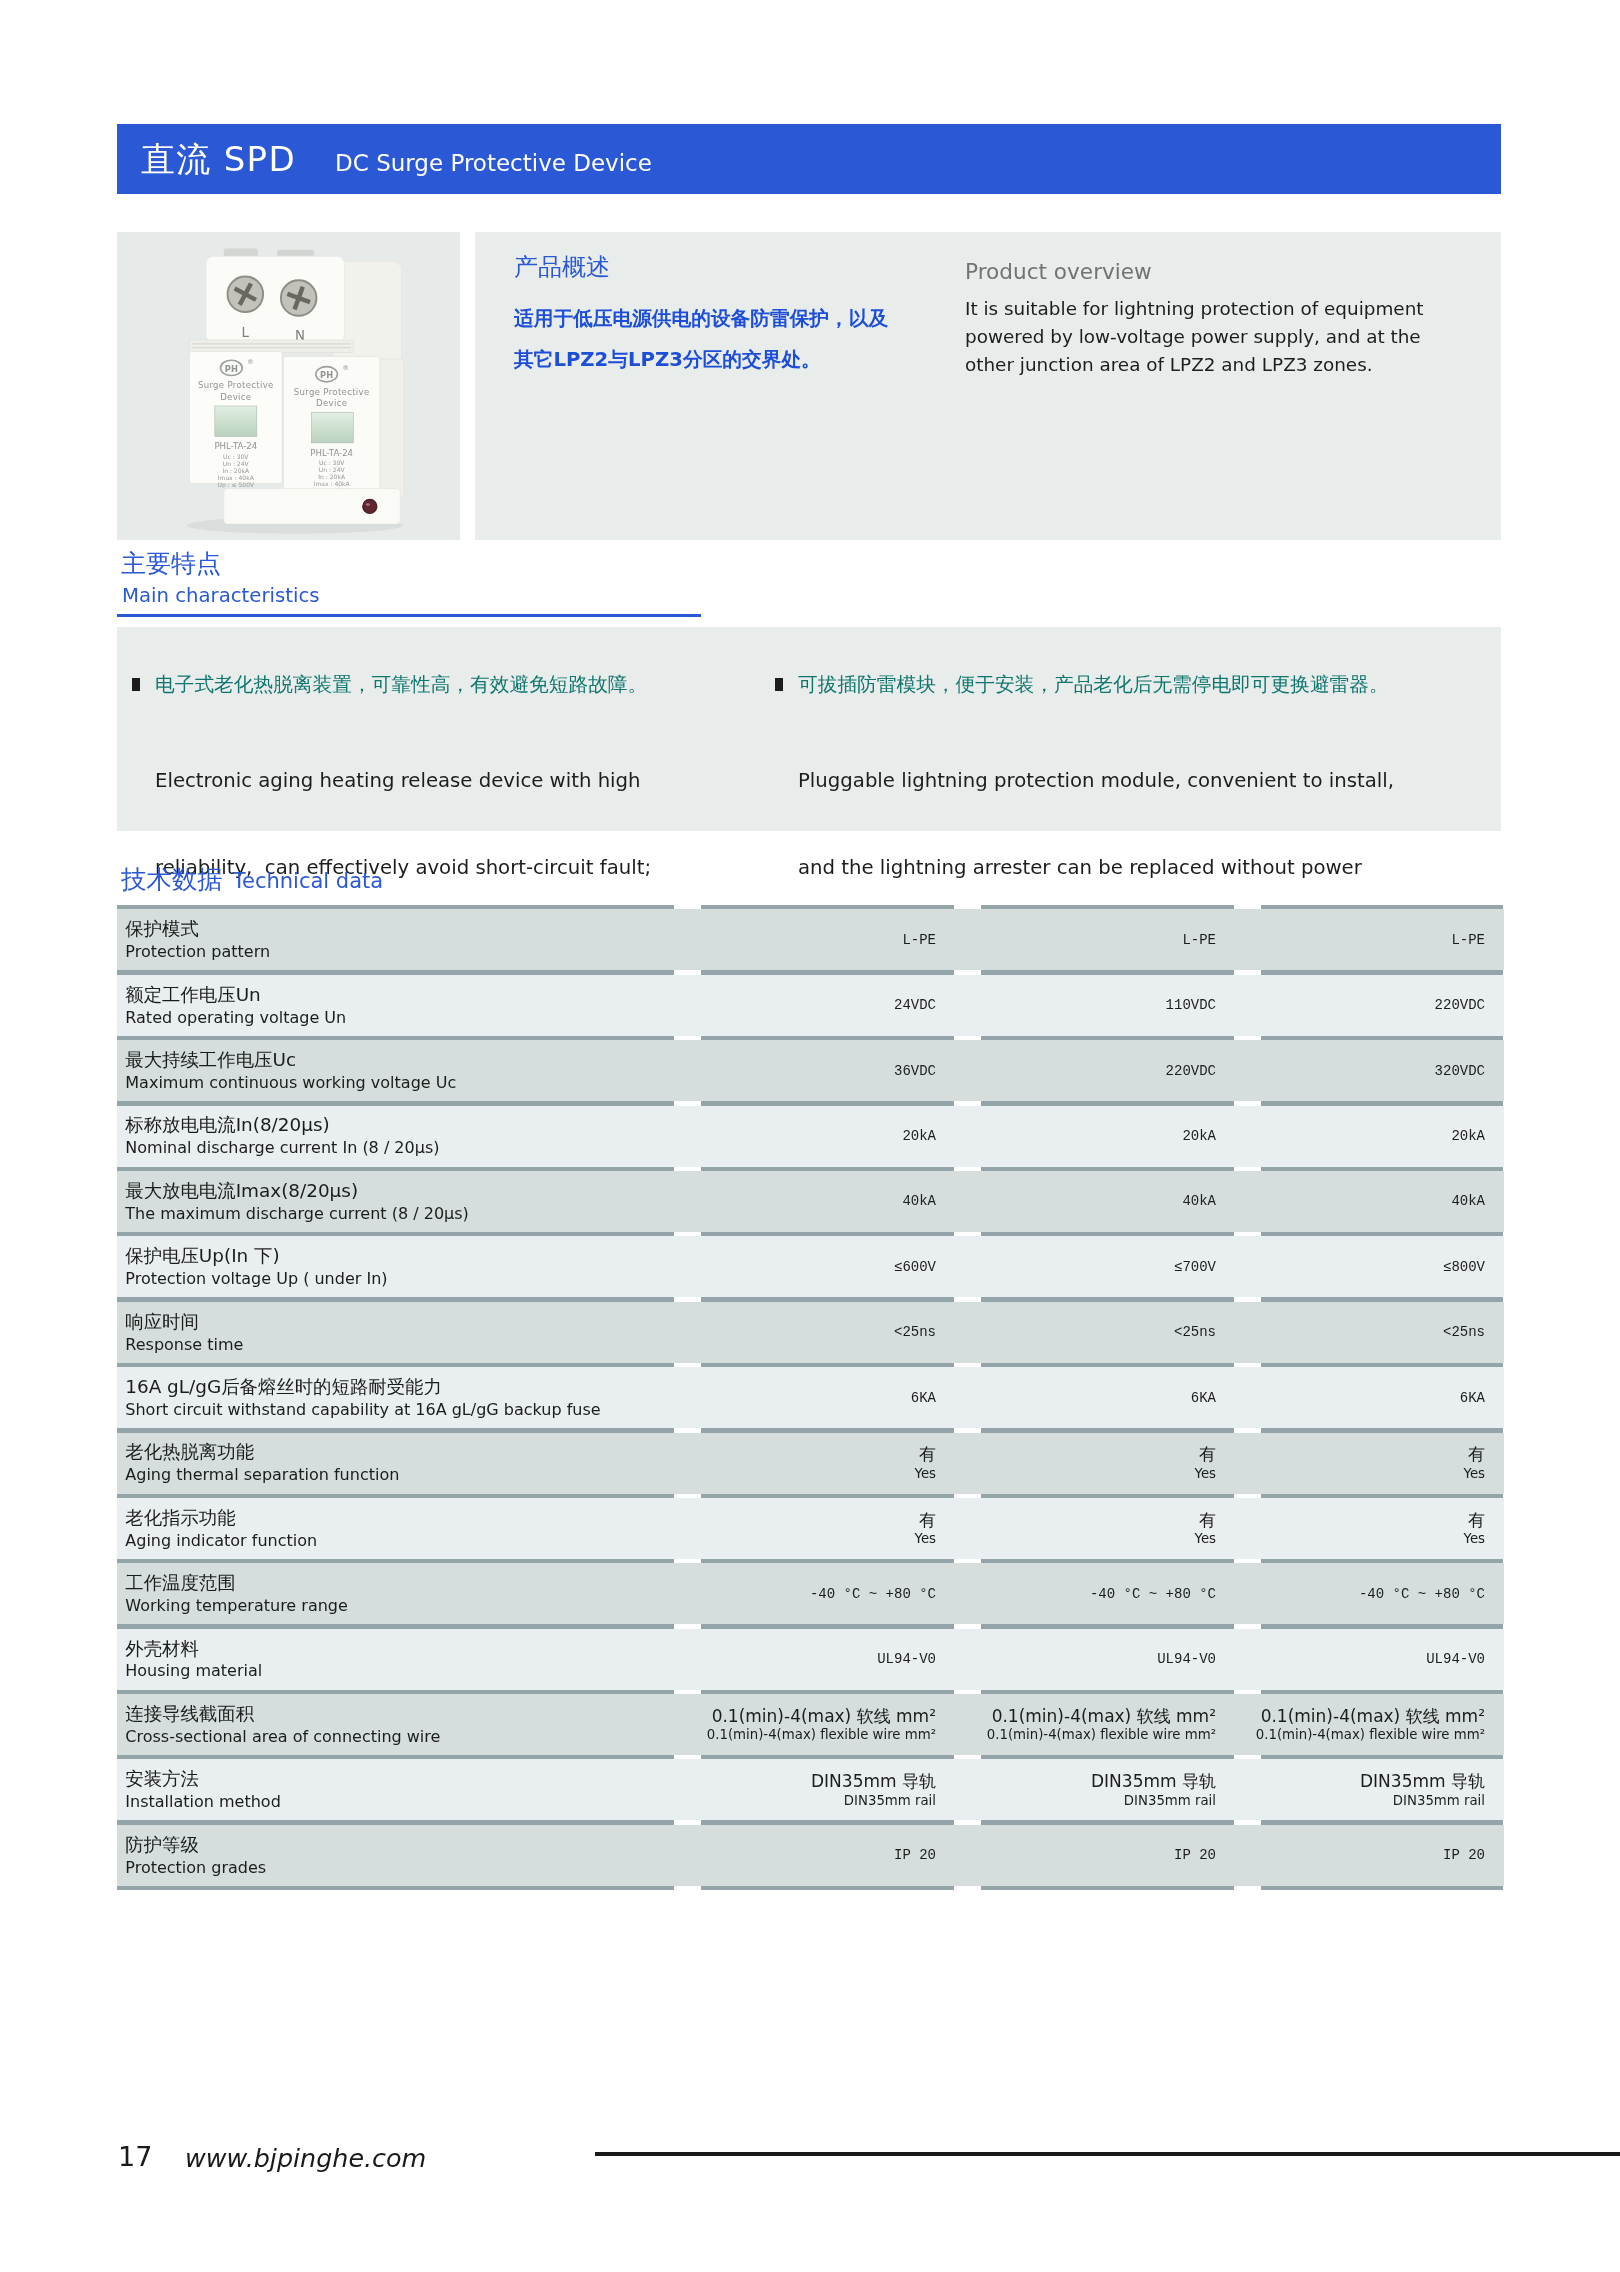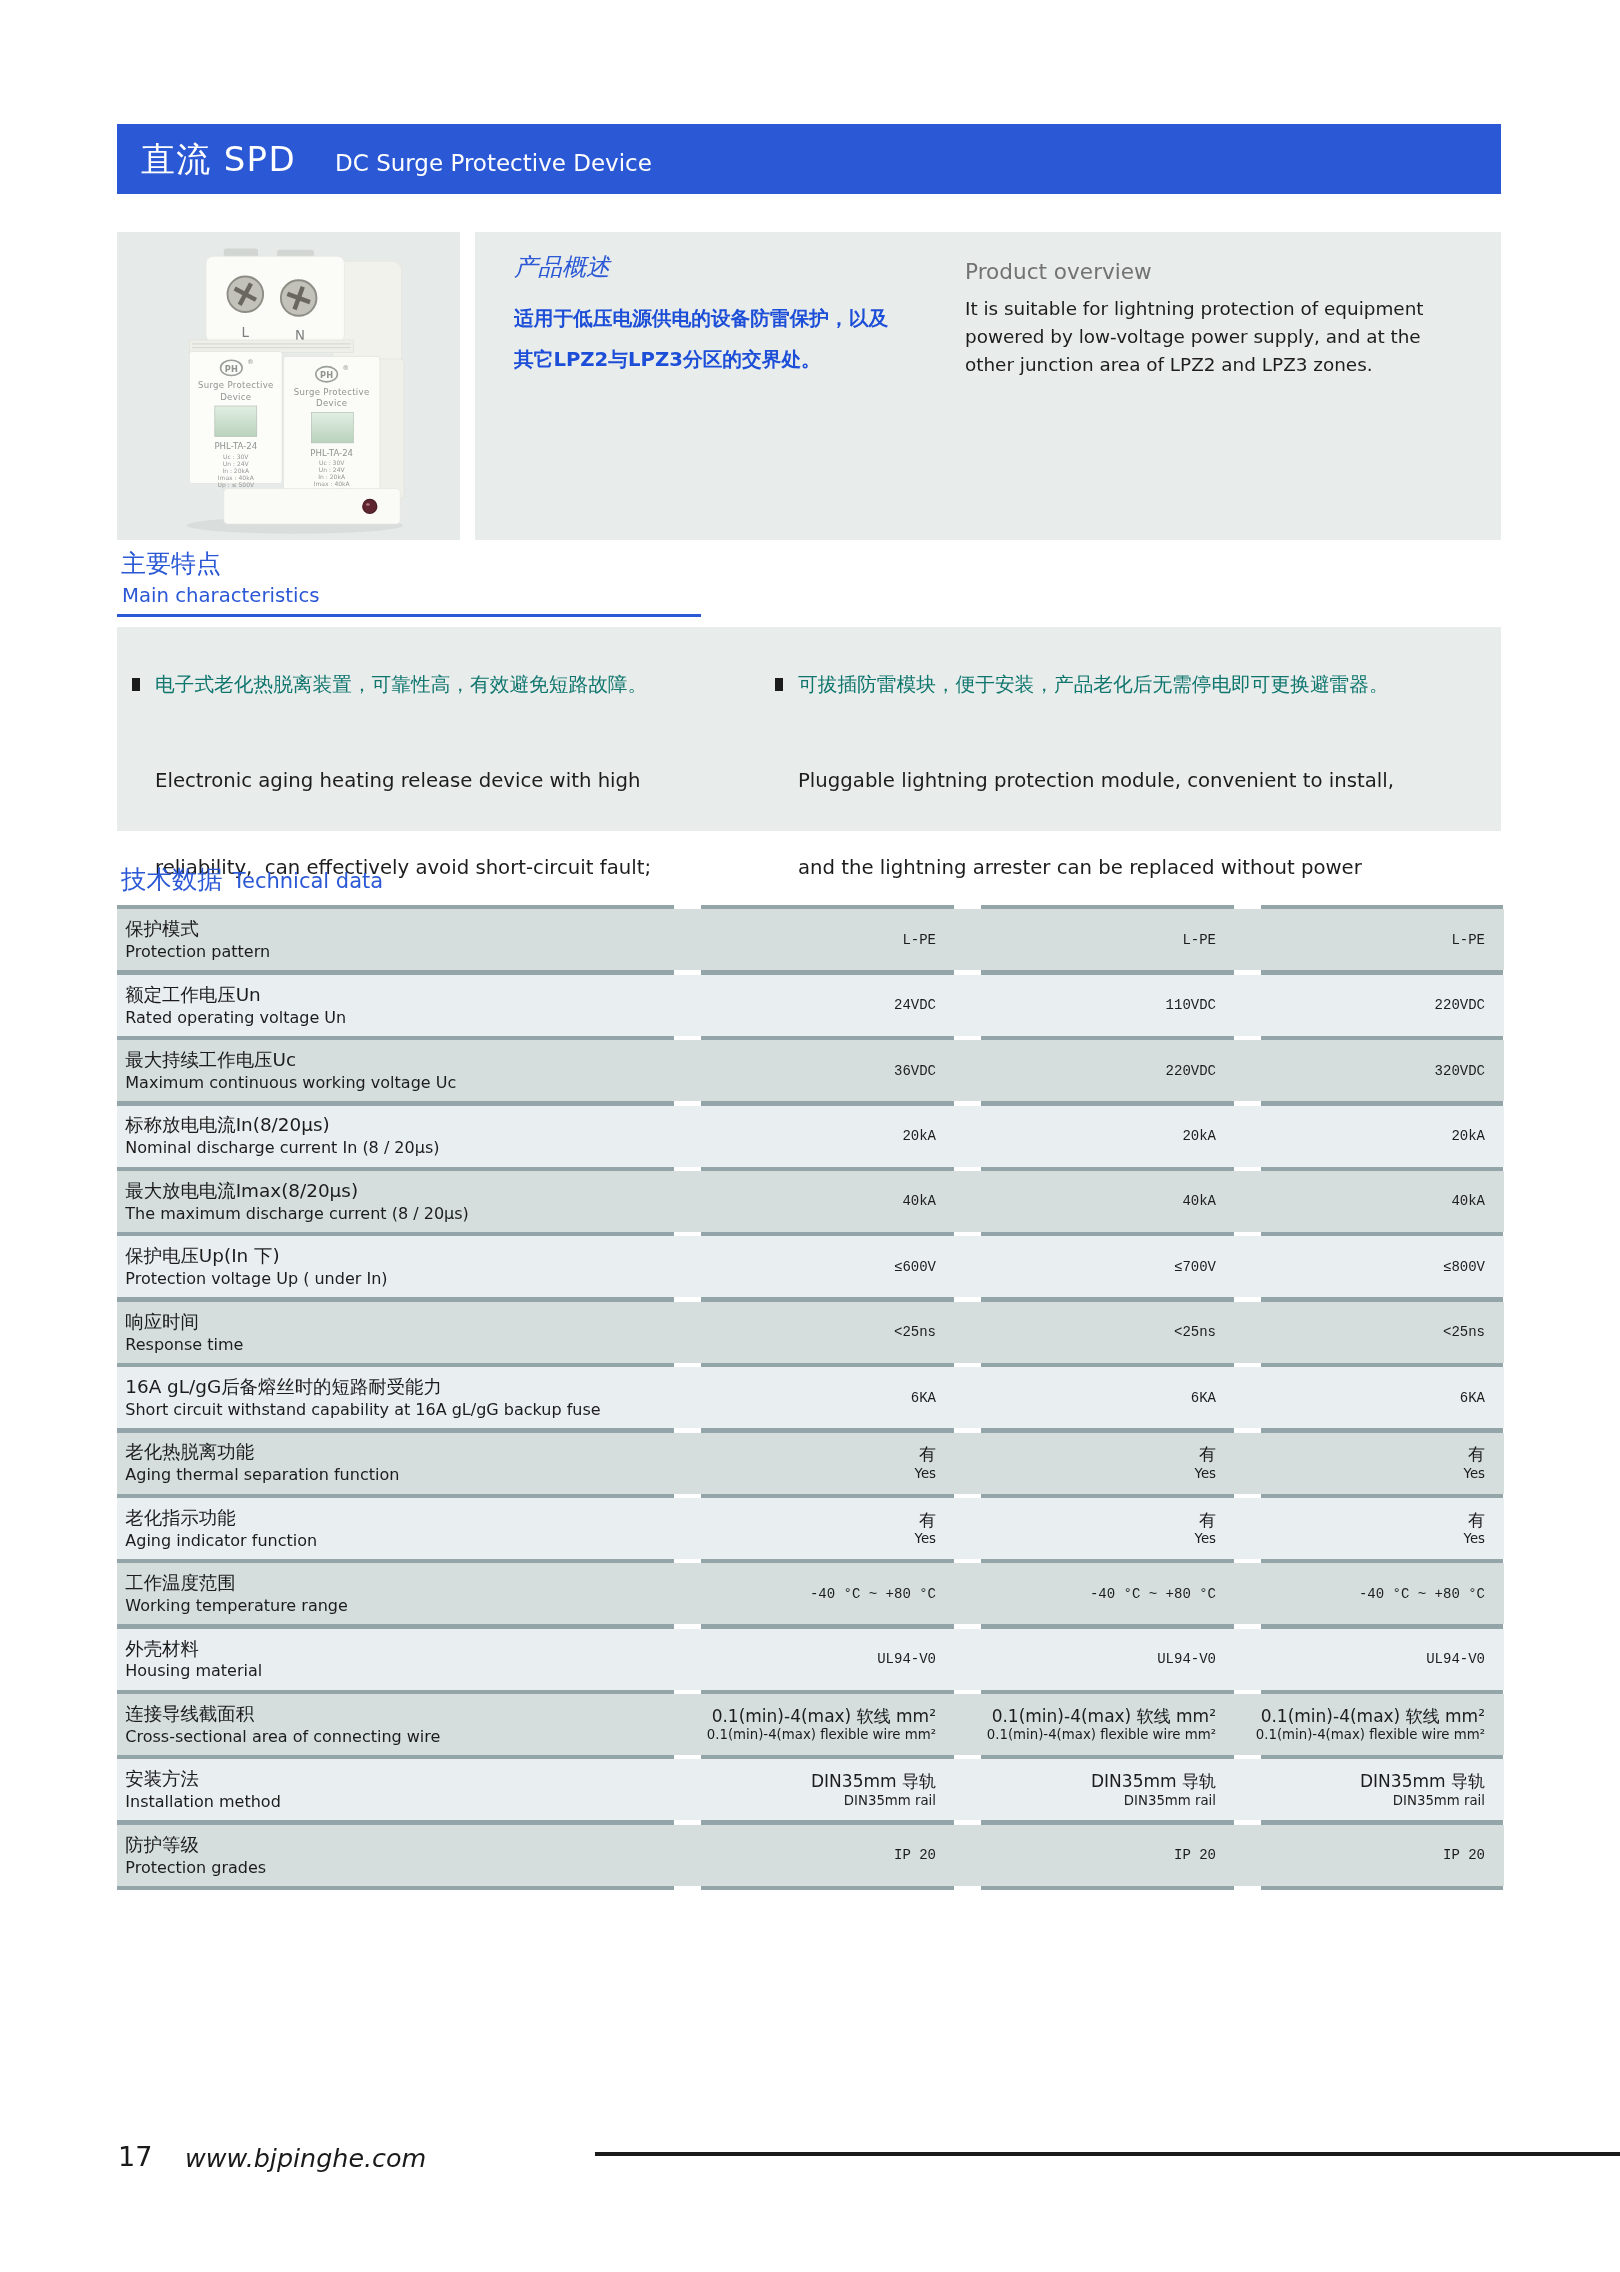--- a/index.html
+++ b/index.html
@@ -12,21 +12,21 @@
             background:#2b58d5;display:flex;align-items:baseline;
             padding:14px 0 0 24px;box-sizing:border-box;color:#ffffff;gap:24px;}
   .t-zh{font-size:34px;letter-spacing:1.3px;line-height:1.25;}
   .t-en{font-size:23px;margin-left:15.2px;}
 
   
   .panel{position:absolute;background:#e8eceb;}
   .photo-box{left:117px;top:232px;width:343px;height:308px;background:#e6eae9;}
   .overview-box{left:475px;top:232px;width:1026px;height:308px;}
 
-  .ov-title-zh{position:absolute;left:39px;top:19px;font-size:24px;color:#2b58d5;font-style:italic;}
+  .ov-title-zh{position:absolute;left:39px;top:19px;font-size:24px;color:#2b58d5;}
   .ov-zh-lines{position:absolute;left:39px;top:66px;font-size:19.7px;line-height:41px;color:#1d4ed8;font-weight:bold;}
   .ov-title-en{position:absolute;left:490px;top:27px;font-size:21.6px;color:#737373;}
   .ov-en-lines{position:absolute;left:490px;top:63px;font-size:18.4px;line-height:28px;color:#1d1d1d;}
 
   
   .mc-zh{position:absolute;left:121px;top:547px;font-size:25px;color:#2b58d5;}
   .mc-en{position:absolute;left:122px;top:584px;font-size:19.7px;color:#2b58d5;}
   .mc-rule{position:absolute;left:117px;top:614px;width:584px;height:3.2px;background:#2b58d5;}
   .char-box{left:117px;top:627px;width:1384px;height:204px;}
   .bullet-sq{position:absolute;width:8.3px;height:12.7px;background:#1c1c1c;}

